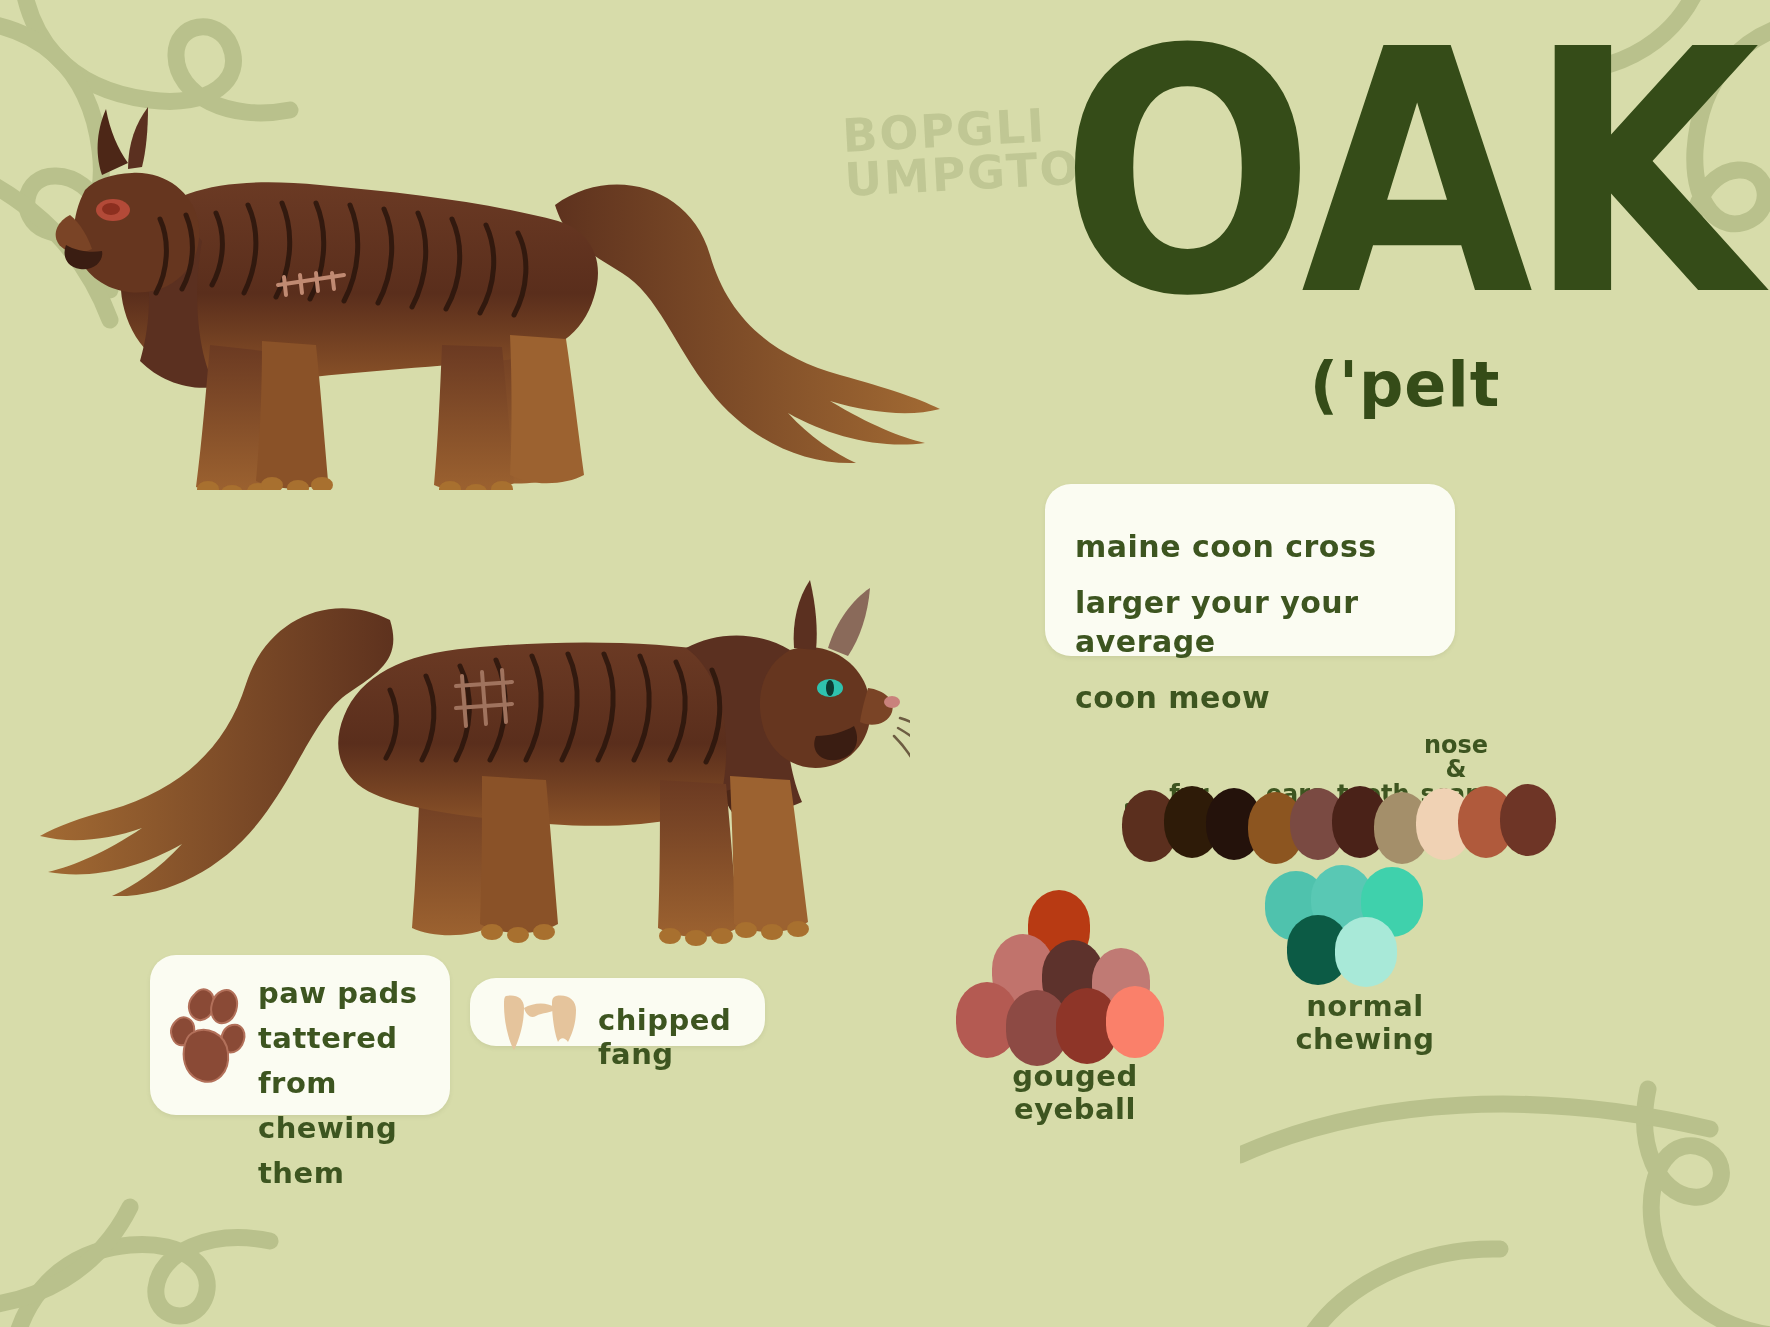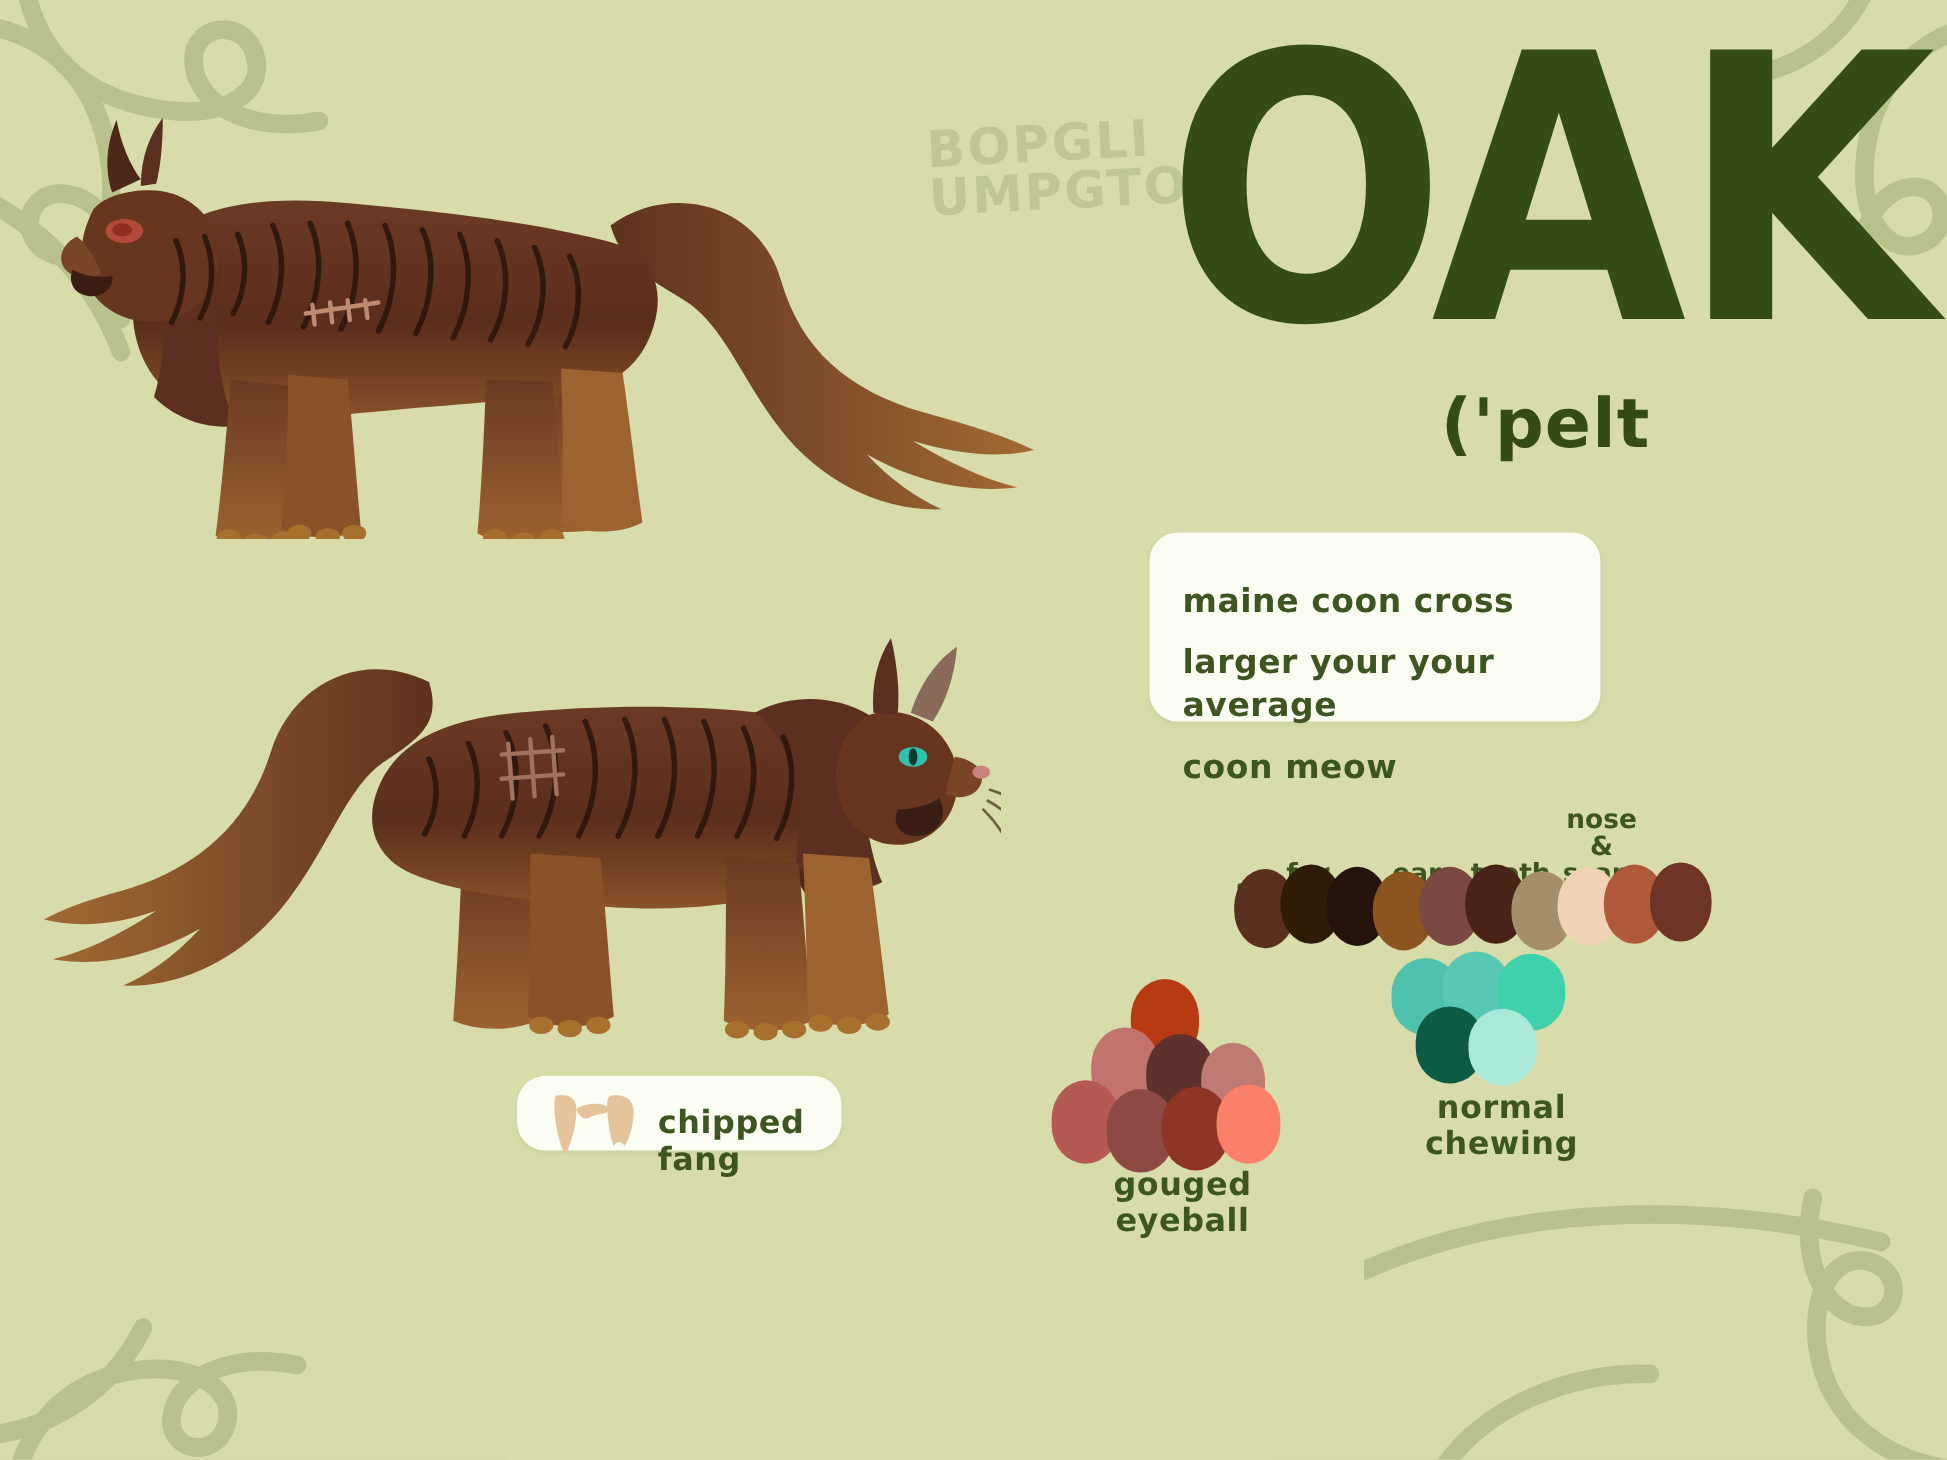--- a/index.html
+++ b/index.html
@@ -431,20 +431,36 @@
     <div class="blob" style="left: 46px; top: 0px; width: 62px; height: 70px; background: rgb(89, 200, 180);"></div>
     <div class="blob" style="left: 96px; top: 2px; width: 62px; height: 70px; background: rgb(63, 209, 172);"></div>
     <div class="blob" style="left: 22px; top: 50px; width: 62px; height: 70px; background: rgb(12, 91, 69);"></div>
     <div class="blob" style="left: 70px; top: 52px; width: 62px; height: 70px; background: rgb(168, 233, 216);"></div>
   </div>
   <div class="eye-label" id="normal-label">
     <span style="white-space:pre-line;">normal
 chewing</span>
   </div>
 
+  <div class="note-card" id="pawpad-card">
+    <svg style="position:absolute; left:20px; top:22px;" width="80" height="110" viewBox="0 0 80 110">
+      <g fill="#8a4a36" stroke="#b2705a" stroke-width="2">
+        <path d="M24 18 C 32 8, 44 12, 44 26 C 44 38, 34 46, 26 42 C 18 38, 16 26, 24 18 Z"></path>
+        <path d="M52 14 C 62 10, 70 20, 66 34 C 62 46, 50 50, 44 42 C 38 34, 42 18, 52 14 Z"></path>
+        <path d="M6 44 C 14 36, 26 42, 24 56 C 22 68, 10 72, 4 64 C -1 56, 0 50, 6 44 Z"></path>
+        <path d="M62 48 C 72 46, 78 56, 72 68 C 66 78, 54 78, 52 68 C 50 58, 54 50, 62 48 Z"></path>
+        <path d="M22 56 C 36 48, 56 56, 58 76 C 60 96, 46 108, 32 104 C 18 100, 12 86, 14 72 C 15 64, 17 59, 22 56 Z"></path>
+      </g>
+    </svg>
+    <div class="rows">
+      <div class="note-line">paw pads</div>
+      <div class="note-line">tattered from</div>
+      <div class="note-line">chewing them</div>
+    </div>
+  </div>
 
   <div class="note-card" id="fang-card">
     <svg style="position:absolute; left:24px; top:14px;" width="92" height="62" viewBox="0 0 92 62">
       <g fill="#e5c49c">
         <path d="M12 4 C 22 2, 30 6, 30 16 C 30 30, 26 46, 20 58 C 14 48, 10 28, 10 14 C 10 8, 10 5, 12 4 Z"></path>
         <path d="M62 4 C 74 2, 82 8, 82 18 C 82 32, 78 42, 74 50 C 70 44, 66 46, 64 50 C 60 40, 58 22, 58 12 C 58 7, 59 5, 62 4 Z"></path>
         <path d="M30 16 C 40 10, 54 10, 62 16 C 58 22, 48 20, 42 24 C 36 27, 32 22, 30 16 Z"></path>
       </g>
     </svg>
     <div class="fang-label">chipped fang</div>

